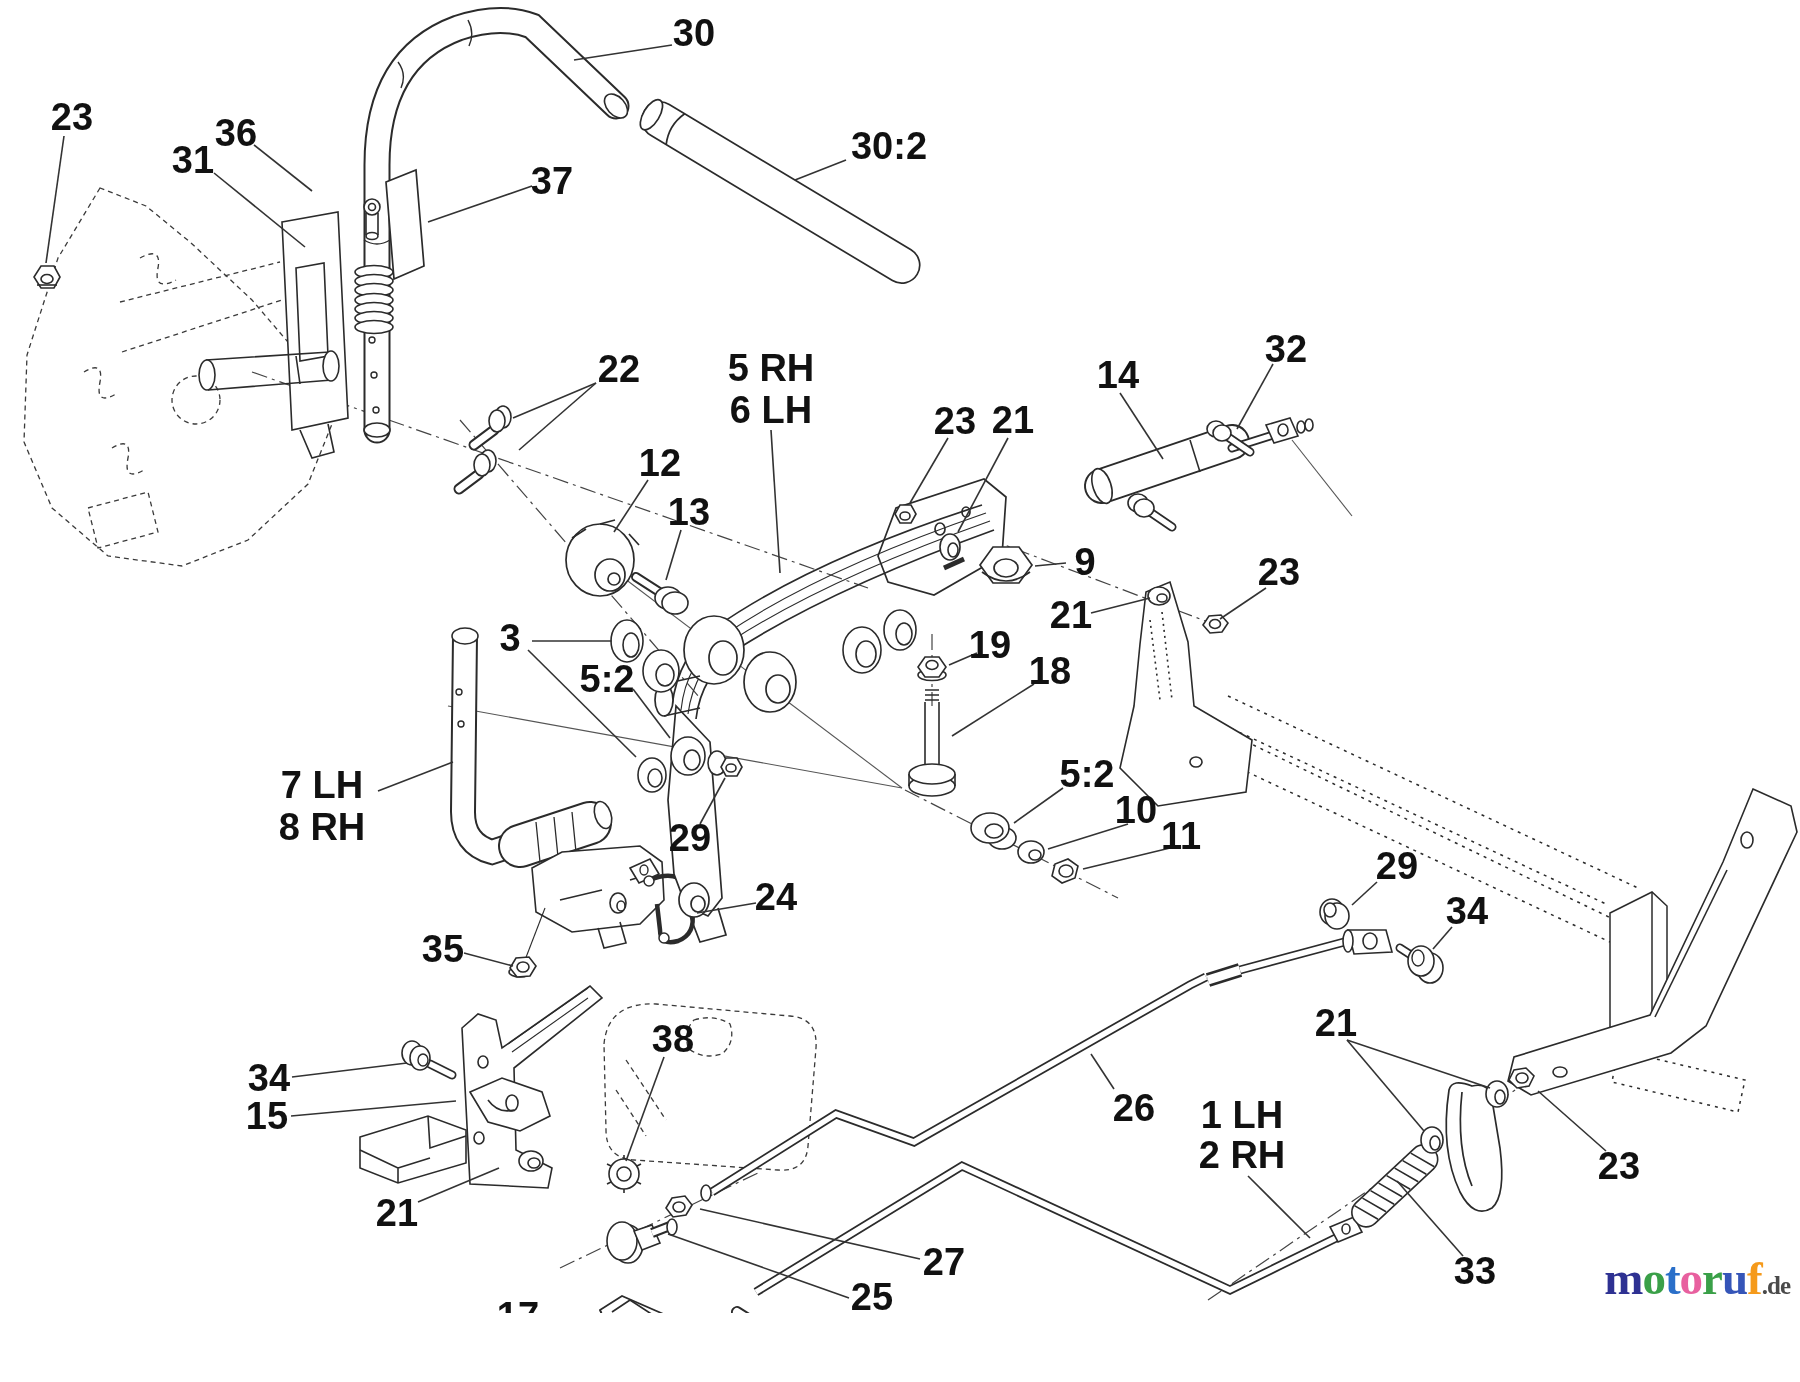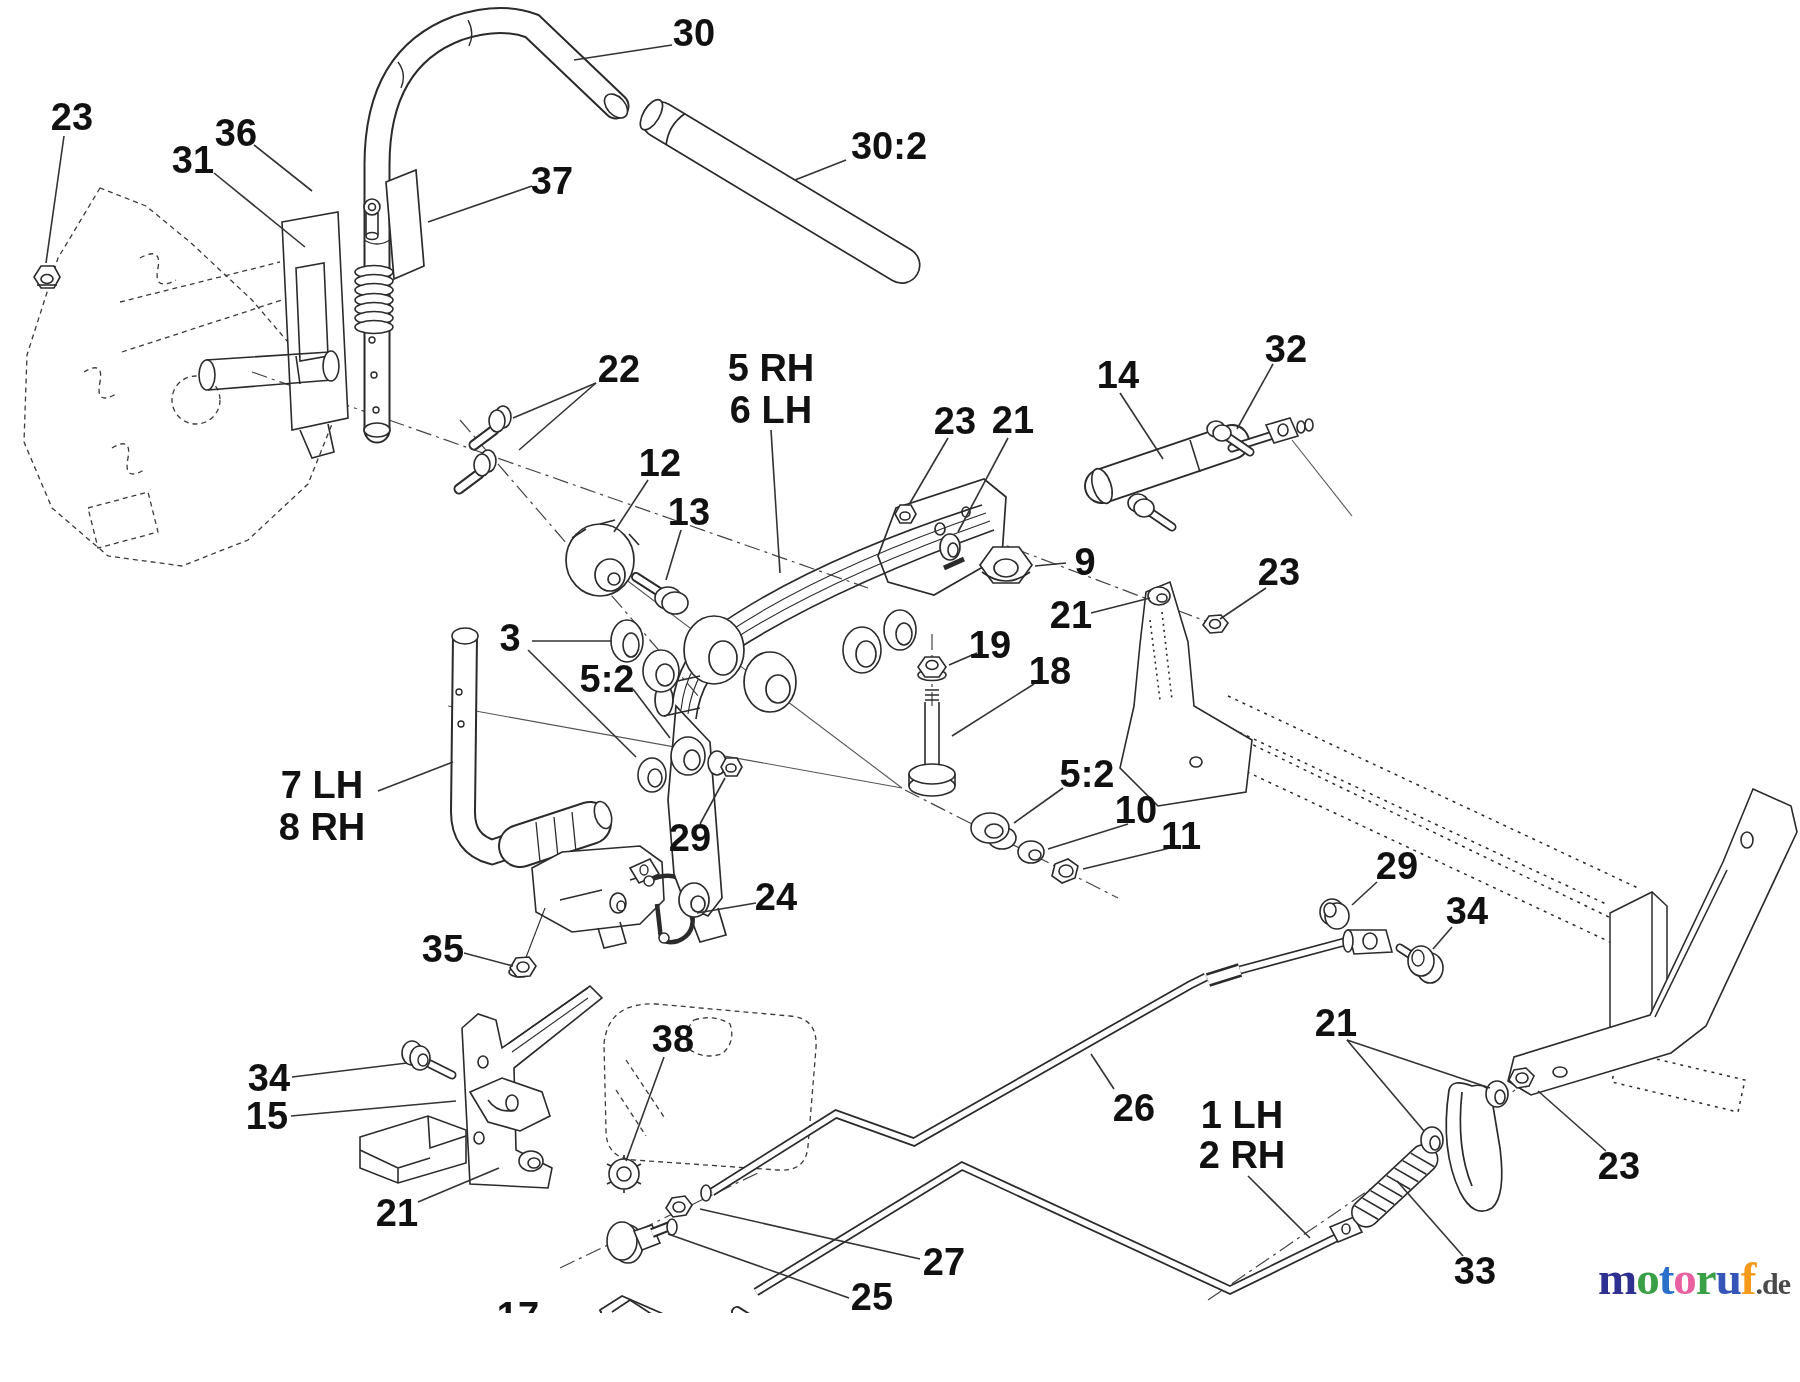--- a/index.html
+++ b/index.html
@@ -3,21 +3,21 @@
 <meta charset="utf-8">
 <style>
   html,body{margin:0;padding:0;background:#fff;}
   .stage{position:relative;width:1800px;height:1313px;background:#fff;overflow:hidden;
          font-family:"Liberation Sans", sans-serif;text-decoration:underline;}
   svg{position:absolute;left:0;top:0;}
   .callout-text{font-family:"Liberation Sans", sans-serif;font-weight:bold;font-size:38px;fill:#111;}
   .leader{stroke:#333;stroke-width:1.6;fill:none;}
   .wm{position:absolute;right:10px;bottom:8px;font-family:"Liberation Serif", serif;
       font-weight:bold;font-size:47px;letter-spacing:-1px;user-select:none;}
-  .wm .tld{font-size:30px;font-weight:bold;}
+  .wm .tld{font-size:25px;font-weight:bold;}
 </style>
 </head>
 <body>
 
 <div class="stage">
 <svg width="1800" height="1382" viewBox="0 0 1800 1382">
 
   <g stroke="#444" stroke-width="1.2" fill="none" stroke-dasharray="16 5 3 5">
     <path d="M252 372 L868 588"></path>
     <path d="M460 420 L700 698"></path>

